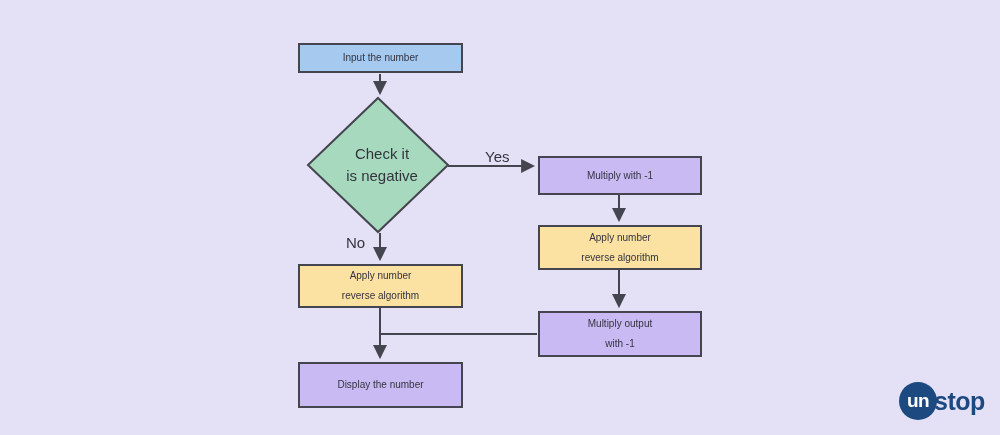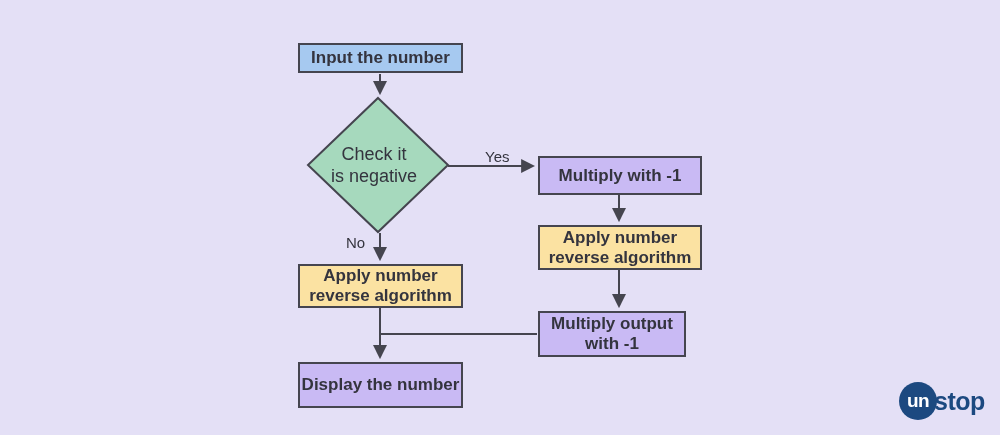--- a/index.html
+++ b/index.html
@@ -22,34 +22,33 @@
   }
   .canvas{position:absolute;inset:0;width:1000px;height:435px;}
   svg.edges{position:absolute;inset:0;width:1000px;height:435px;}
   svg.edges line{stroke:var(--stroke);stroke-width:2;}
   svg.edges .arrowhead{fill:var(--stroke);}
   svg.edges polygon.diamond{fill:var(--decision-fill);stroke:var(--stroke);stroke-width:2;}
   .node{
     position:absolute;
     display:flex;flex-direction:column;align-items:center;justify-content:center;
     border:2px solid var(--stroke);
-    font-size:17px;line-height:20px;
+    font-size:10px;line-height:20px;
     text-align:center;
-    font-weight:bold;
   }
   .node-input{left:298px;top:43px;width:165px;height:30px;background:var(--input-fill);}
   .node-process-left{left:298px;top:264px;width:165px;height:44px;background:var(--process-fill);}
   .node-display{left:298px;top:362px;width:165px;height:46px;background:var(--result-fill);}
   .node-multiply{left:538px;top:156px;width:164px;height:39px;background:var(--result-fill);}
   .node-process-right{left:538px;top:225px;width:164px;height:45px;background:var(--process-fill);}
-  .node-multiply-output{left:538px;top:311px;width:148px;height:46px;background:var(--result-fill);}
+  .node-multiply-output{left:538px;top:311px;width:164px;height:46px;background:var(--result-fill);}
   .decision-text{
-    position:absolute;left:304px;top:97px;width:140px;height:136px;
+    position:absolute;left:312px;top:97px;width:140px;height:136px;
     display:flex;flex-direction:column;align-items:center;justify-content:center;
-    font-size:18px;line-height:22px;text-align:center;
+    font-size:15px;line-height:22px;text-align:center;
   }
   .edge-label{position:absolute;font-size:15px;}
   .edge-label-yes{left:485px;top:148px;text-align:center;}
   .edge-label-no{left:346px;top:234px;}
   .logo{
     position:absolute;left:899px;top:382px;height:38px;
     display:flex;align-items:center;
   }
   .logo-circle{
     width:38px;height:38px;border-radius:50%;

